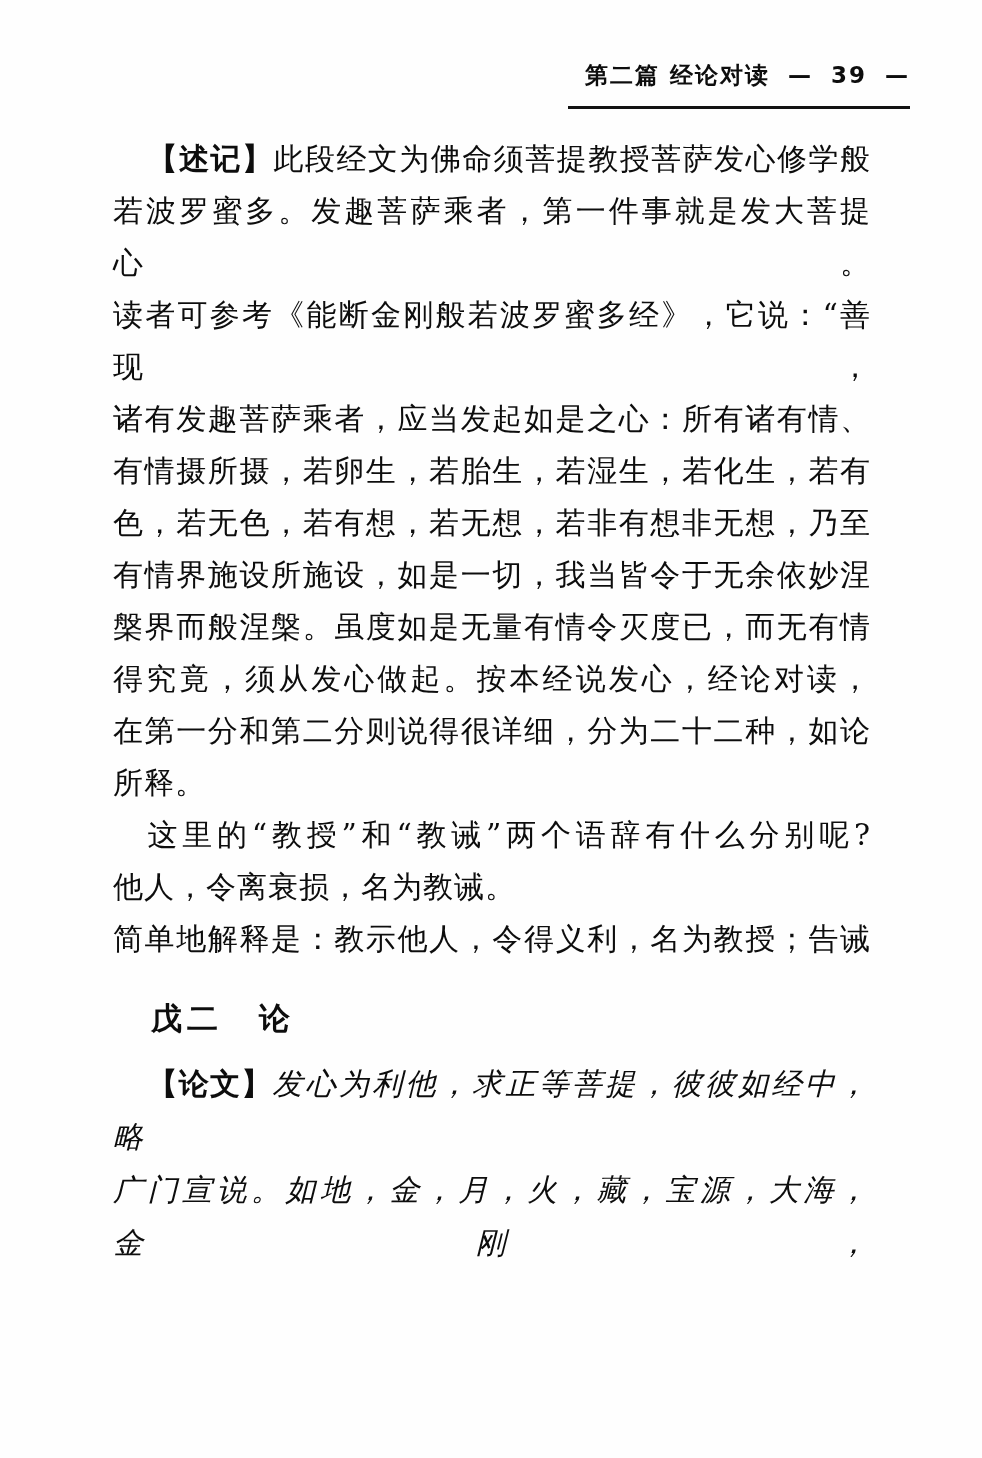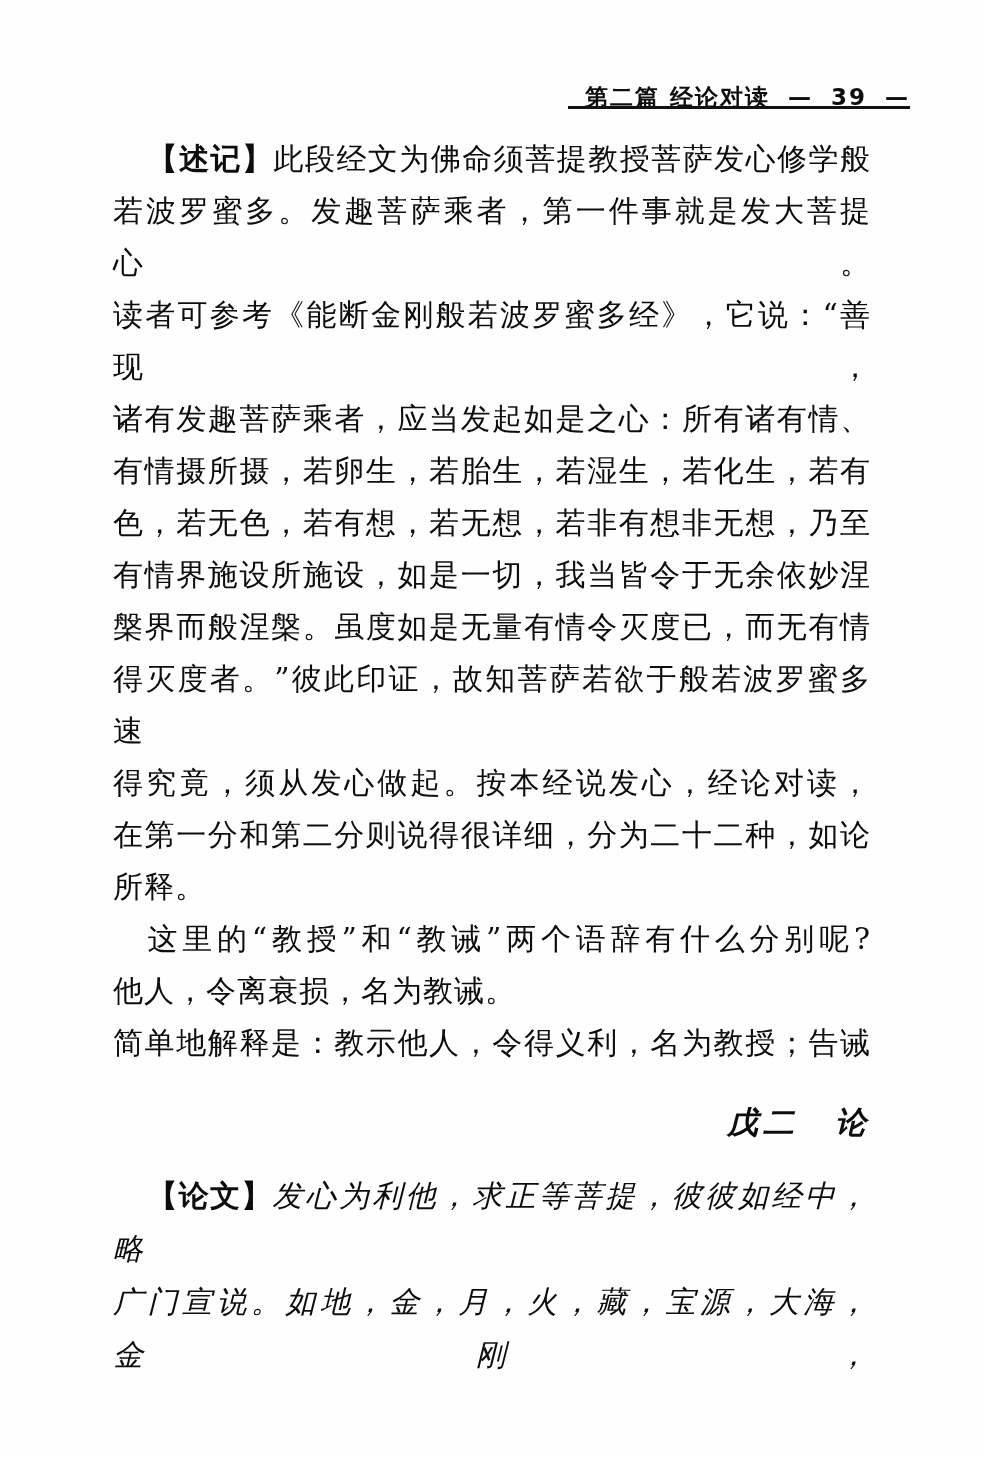--- a/index.html
+++ b/index.html
@@ -13,21 +13,21 @@
     height: 1458px;
     background: #fefefe;
     color: #0d0d0d;
     font-family: "DejaVu Serif", serif;
     overflow: hidden;
   }
 
   
   .header {
     position: absolute;
-    top: 82px;
+    top: 60px;
     right: 72px;
     display: flex;
     align-items: baseline;
     gap: 18px;
     font-family: "DejaVu Sans", sans-serif;
     font-weight: 700;
     font-size: 23px;
     letter-spacing: 2px;
     white-space: nowrap;
   }
@@ -71,28 +71,26 @@
     font-size: 30px;
     line-height: 52px;
     letter-spacing: 1px;
   }
 
   .label { font-weight: 700; }
 
   
   .section-heading {
     margin-top: 30px;
-    margin-bottom: 24px;
+    margin-bottom: 16px;
     font-size: 31px;
     font-weight: 700;
-    font-style: italic;
     letter-spacing: 5px;
     text-indent: 38px;
     line-height: 46px;
-    text-align: right;
   }
 
   
   .lunwen {
     font-size: 30px;
     line-height: 53px;
     letter-spacing: 3px;
   }
   .lunwen .line { font-style: italic; }
   .lunwen .label {
@@ -123,21 +121,20 @@
         <span class="label">【述记】</span><span>此段经文为佛命须菩提教授菩萨发心修学般</span>
       </div>
       <div>
           <div class="line">若波罗蜜多。发趣菩萨乘者，第一件事就是发大菩提心。</div>
           <div class="line">读者可参考《能断金刚般若波罗蜜多经》，它说：“善现，</div>
           <div class="line">诸有发趣菩萨乘者，应当发起如是之心：所有诸有情、</div>
           <div class="line">有情摄所摄，若卵生，若胎生，若湿生，若化生，若有</div>
           <div class="line">色，若无色，若有想，若无想，若非有想非无想，乃至</div>
           <div class="line">有情界施设所施设，如是一切，我当皆令于无余依妙涅</div>
           <div class="line">槃界而般涅槃。虽度如是无量有情令灭度已，而无有情</div>
-          <div class="line">得灭度者。”彼此印证，故知菩萨若欲于般若波罗蜜多速</div>
           <div class="line">得究竟，须从发心做起。按本经说发心，经论对读，</div>
           <div class="line">在第一分和第二分则说得很详细，分为二十二种，如论</div>
           <div class="line line-short">所释。</div>
         </div>
     </div>
 
     <div class="body-para">
         <div class="line indent">这里的“教授”和“教诫”两个语辞有什么分别呢?</div>
         <div class="line line-short">他人，令离衰损，名为教诫。</div>
         <div class="line">简单地解释是：教示他人，令得义利，名为教授；告诫</div>

